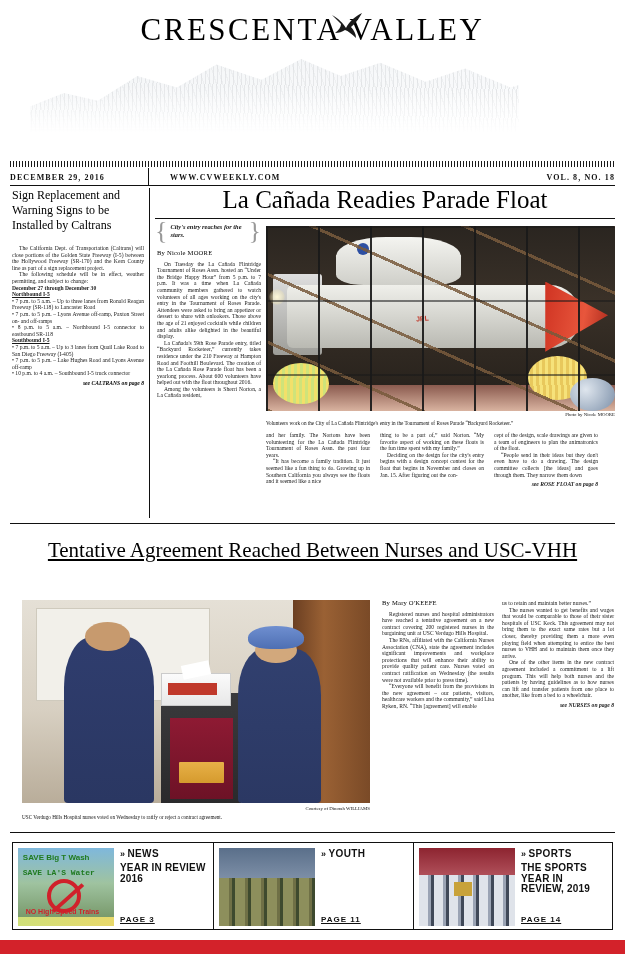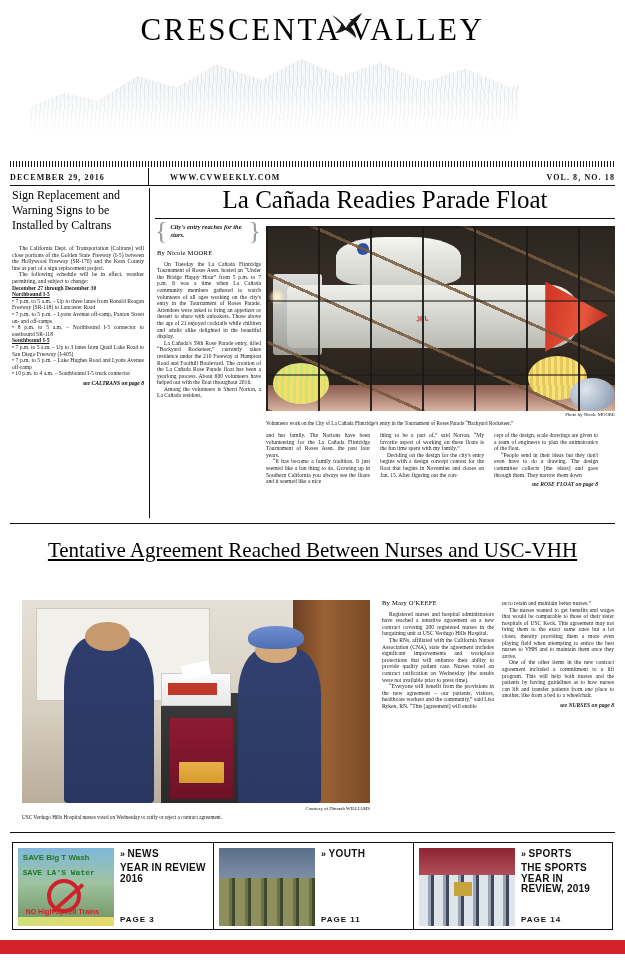--- a/index.html
+++ b/index.html
@@ -211,21 +211,21 @@
   .teaser + .teaser { border-left:1px solid #111; }
   .teaser-photo { width:96px; height:78px; overflow:hidden; position:relative; flex:0 0 auto; }
   .teaser-text { padding-left:6px; display:flex; flex-direction:column;
     font-family:"Liberation Sans", sans-serif; }
   .t-kicker { font-size:10px; font-weight:700; letter-spacing:0.4px; color:#111;
     display:flex; align-items:center; gap:2px; }
   .t-chev { font-size:9px; }
   .t-body { font-size:10px; font-weight:700; line-height:10.5px; letter-spacing:0.2px;
     color:#111; margin-top:4px; }
   .t-page { font-size:8px; font-weight:700; letter-spacing:1px; color:#111;
-    margin-top:auto; }
+    margin-top:auto;text-decoration:underline; }
 
   .tp-water { background: linear-gradient(180deg,#7fb8dc 0%, #9fc3a0 45%, #6f8f5e 100%); }
   .tp-w-line1 { position:absolute; left:5%; top:7%; font-family:"Liberation Sans",sans-serif;
     font-size:8px; font-weight:700; color:#1f7a1f; }
   .tp-w-line2 { position:absolute; left:5%; top:26%; font-family:Liberation Mono, monospace;
     font-size:8px; font-weight:700; color:#1f7a1f; }
   .tp-w-no { position:absolute; left:30%; top:40%; width:34px; height:34px;
     border:4px solid #d0212b; border-radius:50%; }
   .tp-w-no:after { content:""; position:absolute; left:-3px; top:13px; width:40px; height:4px;
     background:#d0212b; transform:rotate(-42deg); }

